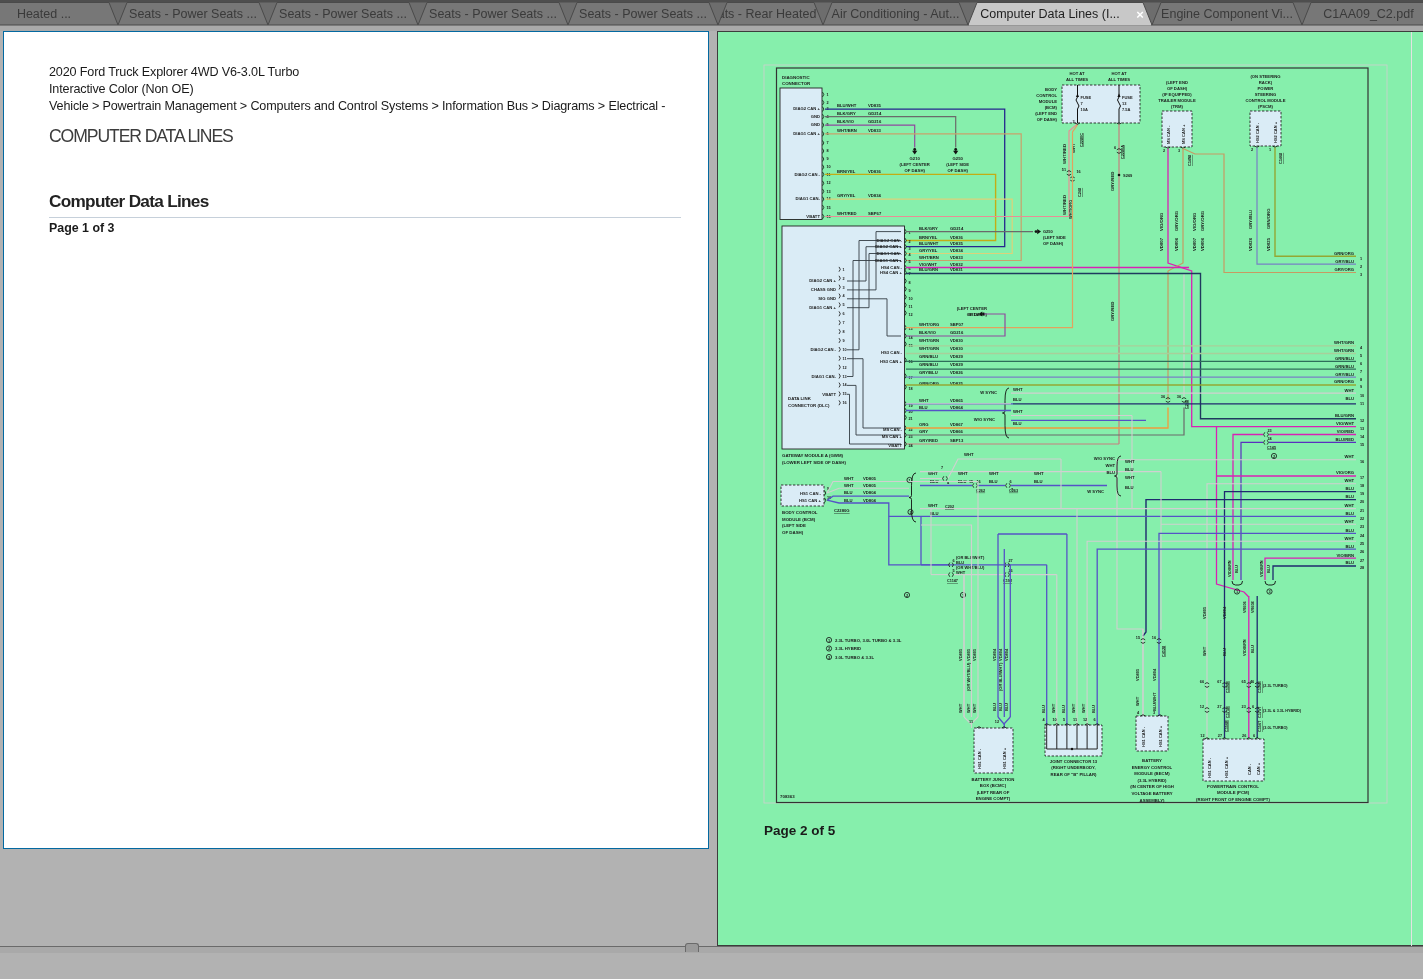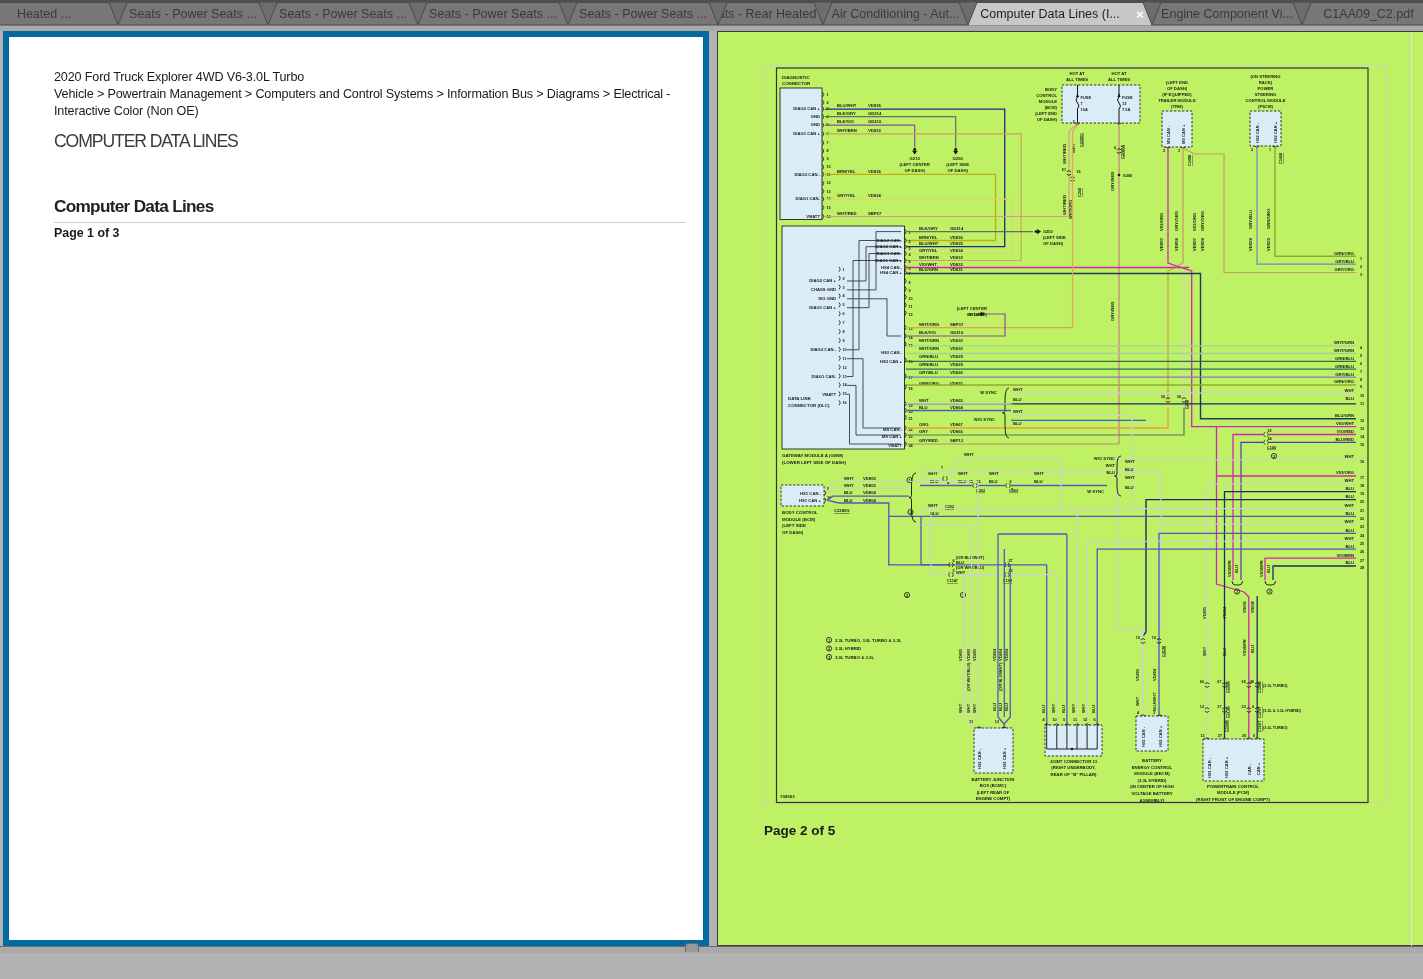--- a/index.html
+++ b/index.html
@@ -1,18 +1,18 @@
 <!DOCTYPE html>
 <html><head><meta charset="utf-8">
 <style>
 * { margin:0; padding:0; box-sizing:border-box; }
 body { width:1423px; height:979px; overflow:hidden; font-family:"Liberation Sans", sans-serif; background:#b2b2b2; position:relative; }
 #tabbar { position:absolute; left:0; top:0; width:1423px; height:31px; }
-#page1 { position:absolute; left:3px; top:31px; width:706px; height:915px; background:#ffffff; border:6px solid #0369a1; }
-#page2 { position:absolute; left:717px; top:31px; width:706px; height:915px; background:#bef264; border:1px solid #3c3c3c; border-right:none; }
+#page1 { position:absolute; left:3px; top:31px; width:706px; height:818px; background:#ffffff; border:1px solid #0369a1; }
+#page2 { position:absolute; left:717px; top:31px; width:706px; height:915px; background:#86efac; border:1px solid #3c3c3c; border-right:none; }
 #p1content { position:absolute; left:45px; top:32px; width:660px; color:#1a1a1a; }
 #p1content .t1 { font-size:12.6px; letter-spacing:-0.15px; line-height:17px; white-space:nowrap; }
 #p1content h1 { font-size:17.6px; font-weight:normal; color:#3c3c3c; margin-top:11px; letter-spacing:-1.1px; }
 #p1content h2 { font-size:17.2px; font-weight:bold; color:#222; letter-spacing:-0.7px; margin-top:44px; padding-bottom:5px; border-bottom:1px solid #c6d0da; width:632px; }
 #p1content .pg { font-size:12.4px; font-weight:bold; margin-top:3px; }
 #diag { position:absolute; left:-717px; top:-31px; }
 .pg2label { position:absolute; left:46px; top:791px; font-size:13.5px; font-weight:bold; color:#1a1a1a; }
 #botstrip { position:absolute; left:0; top:946px; width:1423px; height:7px; background:#a9a9a9; border-top:1px solid #6a6a6a;}
 #splitter { position:absolute; left:685px; top:943px; width:14px; height:9px; background:#9a9a9a; border:1px solid #6a6a6a; border-bottom:none; border-radius:3px 3px 0 0; }
 #toolbar { position:absolute; left:0; top:1009px; width:1423px; height:26px; }
@@ -72,22 +72,22 @@
 <text clip-path="url(#tc8)" x="1227.0" y="18" text-anchor="middle" font-size="12.5px" fill="#3a3a3a">Engine Component Vi...</text>
 <clipPath id="tc9">
         <polygon points="1311,2.5 1426,2.5 1435,25 1302,25"></polygon>
       </clipPath>
 <polygon points="1311,2.5 1426,2.5 1435,25 1302,25" fill="#777777" stroke="#4a4a4a" stroke-width="1"></polygon>
 <text clip-path="url(#tc9)" x="1368.5" y="18" text-anchor="middle" font-size="12.5px" fill="#3a3a3a">C1AA09_C2.pdf</text>
 </svg></div>
 <div id="page1">
   <div id="p1content">
     <div class="t1">2020 Ford Truck Explorer 4WD V6-3.0L Turbo</div>
+    <div class="t1">Interactive Color (Non OE)</div>
     <div class="t1">Vehicle &gt; Powertrain Management &gt; Computers and Control Systems &gt; Information Bus &gt; Diagrams &gt; Electrical -</div>
-    <div class="t1">Interactive Color (Non OE)</div>
     <h1>COMPUTER DATA LINES</h1>
     <h2>Computer Data Lines</h2>
     <div class="pg">Page 1 of 3</div>
   </div>
 </div>
 <div id="page2">
   <svg id="diag" width="1423" height="979" viewBox="0 0 1423 979">
   <rect x="763" y="64" width="623" height="738" fill="none" stroke="#cfcfcf" stroke-width="0.8"></rect>
 <rect x="775.5" y="67" width="591.5" height="734.5" fill="none" stroke="#333" stroke-width="1.2"></rect>
 <text x="779" y="797" text-anchor="start" font-size="4.4px" font-weight="bold" fill="#1a1a1a">708363</text>

